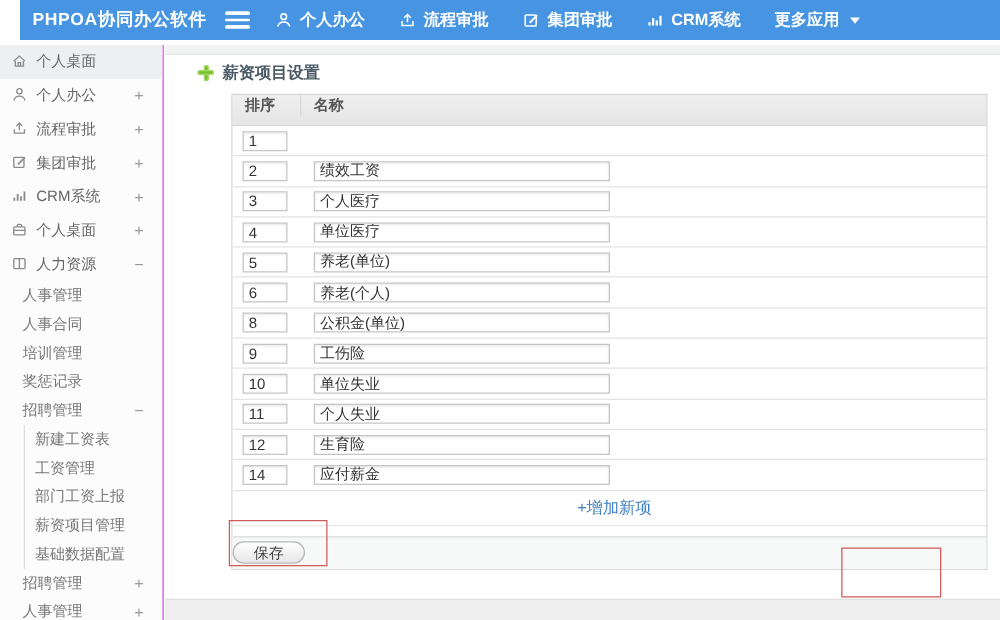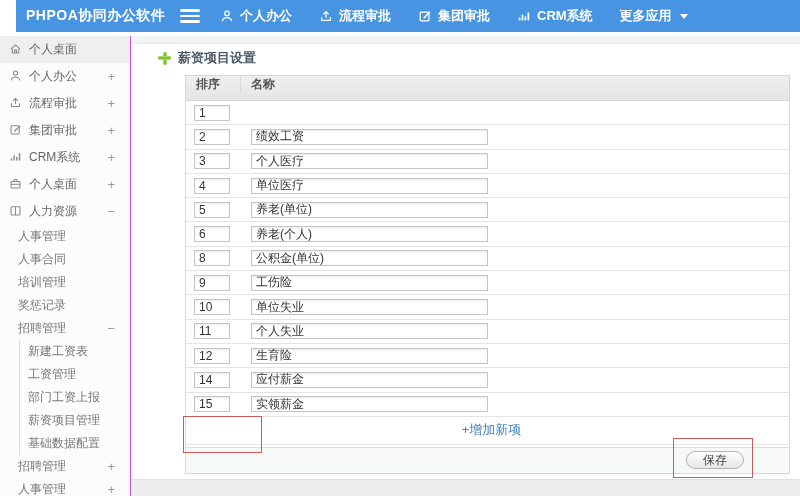--- a/index.html
+++ b/index.html
@@ -53,22 +53,22 @@
   .trow { height:24.3px; display:flex; align-items:center; border-bottom:1px solid #e4e4e4; }
   .td-order { width:55px; padding-left:8px; }
   .td-name { flex:1; padding-left:10px; }
   .trow input { height:16px; border:1px solid #c5c5c5; box-shadow:inset 0 1px 2px rgba(0,0,0,.09);
     font-size:12px; color:#333; padding:0 4px; font-family:inherit; background:#fff; }
   .inp-order { width:36px; }
   .inp-name { width:237px; }
   .add-row { height:28px; display:flex; align-items:center; padding-left:8px;
     border-bottom:1px solid #e6e6e6;justify-content:center; }
   .add-link { color:#3d7fc1; font-size:13px; text-decoration:none; cursor:pointer; }
-  .footer-row { height:26px; margin-top:2px; background:#f7f8f8; border-top:1px solid #dcdcdc;
-    display:flex; align-items:center; justify-content:flex-end; padding-right:45px; }
+  .footer-row { height:26px; margin-top:8px; background:#f7f8f8; border-top:1px solid #dcdcdc;
+    display:flex; align-items:center; padding-right:45px; }
   .save-btn { width:58px; height:18px; border:1px solid #b5b5b5; border-radius:9px;
     background:linear-gradient(#ffffff,#e6e6e6); font-size:12px; color:#444;
     display:flex; align-items:center; justify-content:center; cursor:pointer;
     font-family:inherit; }
 
   
   .anno { position:absolute; border:1px solid #d05a5a; z-index:9; pointer-events:none; }
   .anno-add { left:183px; top:416px; width:79px; height:37px; }
   .anno-save { left:673px; top:438px; width:80px; height:40px; }
 </style>
@@ -346,28 +346,20 @@
 
   <div class="trow">
     <div class="td-order">
       <input class="inp-order" type="text" value="14" style="">
     </div>
     <div class="td-name">
       <input class="inp-name" type="text" value="应付薪金" style="">
     </div>
   </div>
 
-  <div class="trow">
-    <div class="td-order">
-      <input class="inp-order" type="text" value="15" style="">
-    </div>
-    <div class="td-name">
-      <input class="inp-name" type="text" value="实领薪金" style="">
-    </div>
-  </div>
 </div>
       <div class="add-row">
         <a class="add-link">+增加新项</a>
       </div>
       <div class="footer-row">
         <button class="save-btn">保存</button>
       </div>
     </div>
   </div>
 

